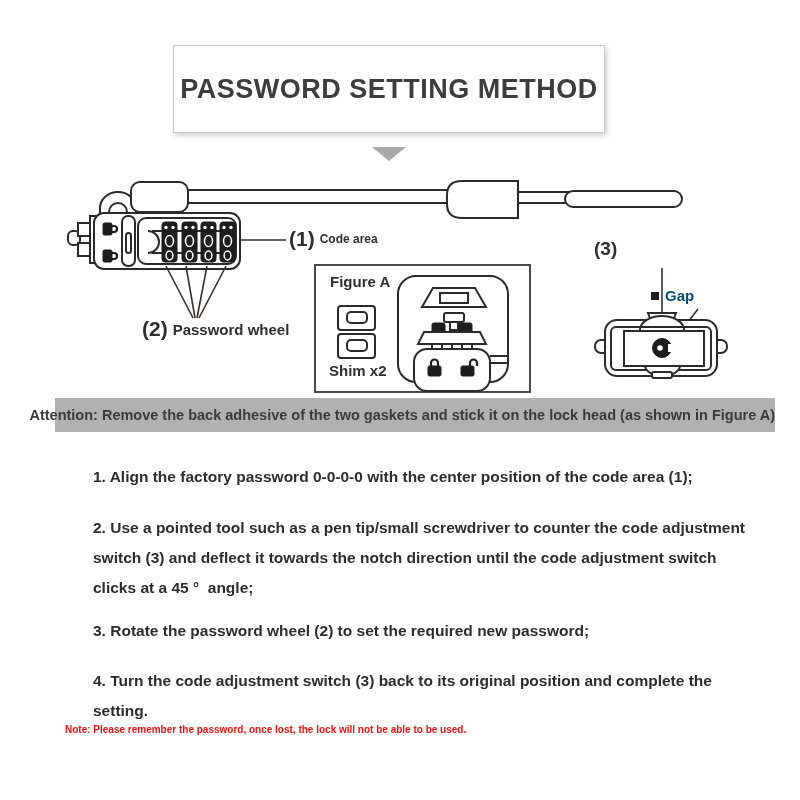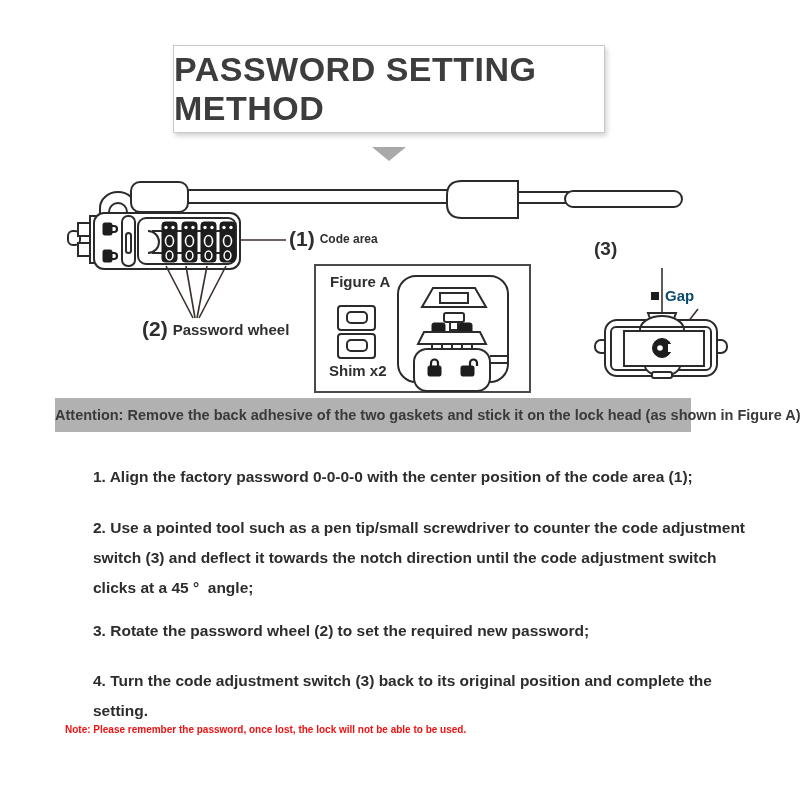--- a/index.html
+++ b/index.html
@@ -11,21 +11,21 @@
   .abs{position:absolute;}
 
   
   .title-box{
     left:173px;top:45px;width:430px;height:86px;
     background:#fff;border:1px solid #c9c9c9;
     box-shadow:2px 3px 5px rgba(0,0,0,.18);
     display:flex;align-items:center;justify-content:center;
   }
   .title-text{
-    font-size:34px;font-weight:700;color:#3d3d3d;letter-spacing:.5px;
+    font-size:27px;font-weight:700;color:#3d3d3d;letter-spacing:.5px;
   }
   .down-arrow{
     left:372px;top:147px;width:0;height:0;
     border-left:17px solid transparent;border-right:17px solid transparent;
     border-top:14px solid #a9a9a9;
   }
 
   
   .callout{display:flex;align-items:center;white-space:nowrap;z-index:5;}
   .callout .num{font-size:21px;font-weight:600;color:#2f2f2f;margin-right:5px;}
@@ -33,22 +33,22 @@
   .callout3 .num{font-size:19px;}
   .callout3 .lbl{font-size:14px;}
   .callout2 .lbl{font-size:15px;}
   .fig-label{font-size:15px;font-weight:700;color:#2f2f2f;z-index:5;}
   .gap-label{display:flex;align-items:center;z-index:5;}
   .gap-sq{width:8px;height:8px;background:#1c1c1c;margin-right:6px;}
   .gap-txt{font-size:15px;font-weight:700;color:#0c4a6e;}
 
   
   .attention{
-    left:55px;top:398px;width:636px;height:34px;background:#b1b1b1;
-    display:flex;align-items:center;justify-content:flex-start;
+    left:55px;top:398px;width:720px;height:34px;background:#b1b1b1;
+    display:flex;align-items:center;justify-content:flex-end;
     font-size:14.5px;font-weight:700;color:#3a3a3a;white-space:nowrap;
   }
 
   
   .step{left:65px;width:655px;font-size:15.5px;font-weight:600;
         line-height:30px;color:#2d2d2d;margin-left:28px;}
   .step1{top:462px;}
   .step2{top:513px;}
   .step3{top:616px;}
   .step4{top:666px;}

